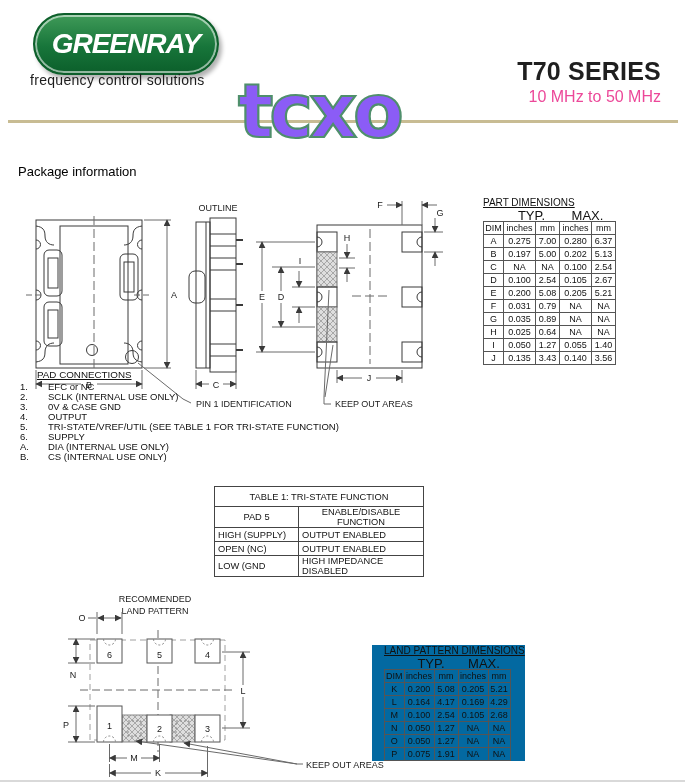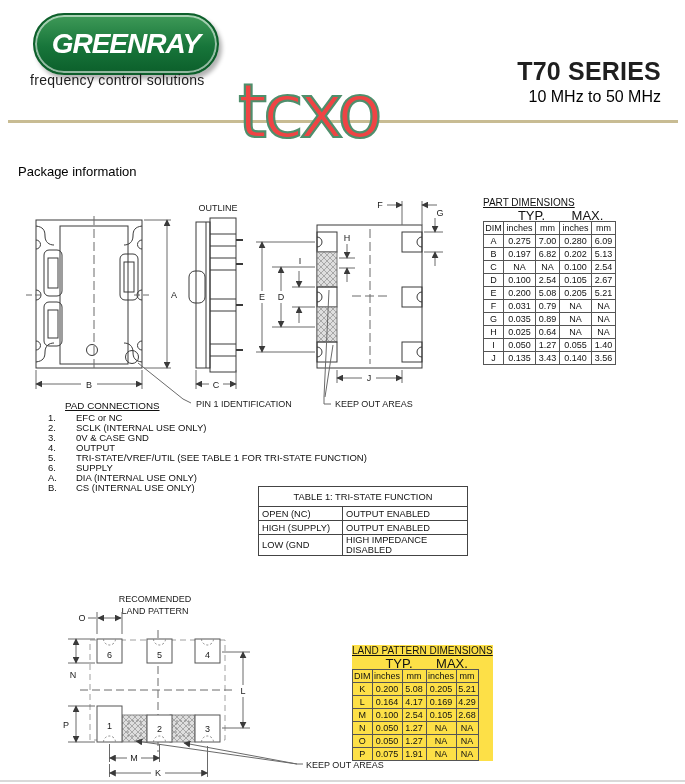--- a/index.html
+++ b/index.html
@@ -8,46 +8,46 @@
   
   .logo-pill{position:absolute;left:33px;top:13px;width:182px;height:58px;border-radius:34px;
     background:linear-gradient(180deg,#3f9a58 0%,#17753a 55%,#0c5f2b 100%);
     border:2px solid #0d5f2b;
     box-shadow:inset 0 0 0 2px rgba(255,255,255,.55), 3px 4px 4px rgba(0,0,0,.30);
     display:flex;align-items:center;justify-content:center;}
   .logo-pill span{color:#fff;font-weight:bold;font-style:italic;font-size:28px;letter-spacing:-1px;}
   .tagline{position:absolute;left:30px;top:72px;font-size:14px;color:#1c1c1c;letter-spacing:.3px;}
   .hdr-right{position:absolute;right:24px;top:57px;text-align:right;}
   .hdr-series{font-size:25px;font-weight:bold;color:#1f1f1f;letter-spacing:.2px;}
-  .hdr-range{font-size:16px;color:#000000;margin-top:2px;}
+  .hdr-range{font-size:16px;color:#ec4899;margin-top:2px;}
   .rule-tan{position:absolute;left:8px;top:120px;width:670px;height:3px;background:#c8bc93;}
   .watermark{position:absolute;left:238px;top:74px;z-index:2;font-family:"DejaVu Sans",sans-serif;
-    font-weight:normal;font-size:74px;line-height:1;letter-spacing:-4px;color:#ef4444;
+    font-weight:bold;font-size:74px;line-height:1;letter-spacing:-4px;color:#8b5cf6;
     -webkit-text-stroke:2.2px #4f8f6c;}
   .page-title{position:absolute;left:18px;top:164px;font-size:13px;color:#000;}
   
   svg.draw{position:absolute;left:0;pointer-events:none;}
   #svg-top{top:183px;}
   #svg-land{top:580px;}
   svg .ln{stroke:#3a3a3a;stroke-width:1;fill:none;}
   svg .thin{stroke:#6a6a6a;stroke-width:1;fill:none;}
   svg .lbl{font-family:"Liberation Sans",sans-serif;font-size:9px;fill:#1a1a1a;}
   
   .tblwrap{position:absolute;}
   .tbltitle{font-size:10px;color:#111;text-decoration:underline;margin-bottom:2px;white-space:nowrap;}
   table.dimtbl{border-collapse:collapse;font-size:9px;color:#111;}
   table.dimtbl td{border:1px solid #555;text-align:center;padding:0 1px;height:12px;line-height:11px;}
   table.dimtbl tr.grp td{border:none;font-size:13px;height:10px;}
-  table.tri{border-collapse:collapse;font-size:9.3px;color:#111;margin-left:44px;}
+  table.tri{border-collapse:collapse;font-size:9.3px;color:#111;}
   table.tri td{border:1px solid #444;padding:0 3px;}
   table.tri .tt{height:19px;text-align:center;}
   table.tri .hh{height:15px;text-align:center;}
   table.tri .dd{height:13px;text-align:left;}
   
-  .padconn{position:absolute;left:13px;top:401px;font-size:9.5px;line-height:10px;color:#111;z-index:3;margin-left:28px;}
+  .padconn{position:absolute;left:13px;top:370px;font-size:9.5px;line-height:10px;color:#111;z-index:3;}
   .padconn .t{margin-left:24px;margin-bottom:2px;font-size:9.8px;text-decoration:underline;}
   .padconn .row{display:flex;}
   .padconn .n{width:35px;padding-left:7px;box-sizing:border-box;}
   .page-edge{position:absolute;left:0;top:780px;width:685px;height:2px;background:#d9d9d9;}
 </style>
 </head>
 <body>
 
 <div id="page">
 
@@ -240,26 +240,26 @@
         <td>inches</td>
         <td>mm</td>
         <td>inches</td>
         <td>mm</td>
       </tr>
       <tr>
             <td>A</td>
             <td>0.275</td>
             <td>7.00</td>
             <td>0.280</td>
-            <td>6.09</td>
+            <td>6.37</td>
           </tr>
       <tr>
             <td>B</td>
             <td>0.197</td>
-            <td>6.82</td>
+            <td>5.00</td>
             <td>0.202</td>
             <td>5.13</td>
           </tr>
       <tr>
             <td>C</td>
             <td>NA</td>
             <td>NA</td>
             <td>0.100</td>
             <td>2.54</td>
           </tr>
@@ -356,25 +356,29 @@
     <table class="tri">
       <colgroup>
           <col style="width:84px">
           <col style="width:125px">
         </colgroup>
       <tbody>
           <tr>
             <td class="tt" colspan="2">TABLE 1: TRI-STATE FUNCTION</td>
           </tr>
       <tr>
+        <td class="hh">PAD 5</td>
+        <td class="hh">ENABLE/DISABLE FUNCTION</td>
+      </tr>
+      <tr>
+            <td class="dd">HIGH (SUPPLY)</td>
+            <td class="dd">OUTPUT ENABLED</td>
+          </tr>
+      <tr>
             <td class="dd">OPEN (NC)</td>
-            <td class="dd">OUTPUT ENABLED</td>
-          </tr>
-      <tr>
-            <td class="dd">HIGH (SUPPLY)</td>
             <td class="dd">OUTPUT ENABLED</td>
           </tr>
       <tr>
             <td class="dd">LOW (GND</td>
             <td class="dd">HIGH IMPEDANCE DISABLED</td>
           </tr>
     </tbody>
       </table>
   </div>
 
@@ -461,21 +465,21 @@
     <line class="thin" x1="109.5" y1="773" x2="207.5" y2="773" marker-start="url(#arr2)" marker-end="url(#arr2)"></line>
     <rect x="151" y="766" width="14" height="12" fill="#fff"></rect>
     <text class="lbl" x="158" y="776" text-anchor="middle">K</text>
 
     <line class="thin" x1="297" y1="764" x2="136" y2="741" marker-end="url(#arr2)"></line>
     <line class="thin" x1="297" y1="764" x2="184" y2="743" marker-end="url(#arr2)"></line>
     <line class="thin" x1="297" y1="764" x2="303" y2="764"></line>
     <text class="lbl" x="306" y="768">KEEP OUT AREAS</text>
   </svg>
 
-  <div class="tblwrap" style="left:352px;top:645px;z-index:4;background:#fde047;">
+  <div class="tblwrap" style="left:372px;top:645px;z-index:4;background:#0369a1;padding-left:12px;">
     <div class="tbltitle">LAND PATTERN DIMENSIONS</div>
     <table class="dimtbl">
       <colgroup>
           <col style="width:19px">
           <col style="width:30px">
           <col style="width:24px">
           <col style="width:30px">
           <col style="width:22px">
         </colgroup>
       <tbody>

